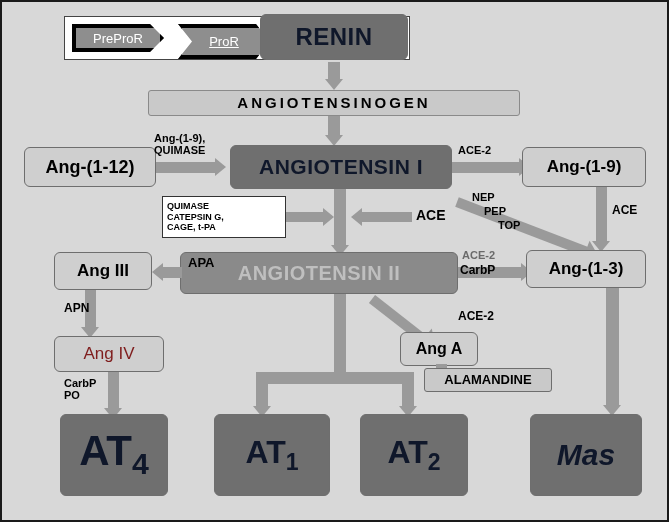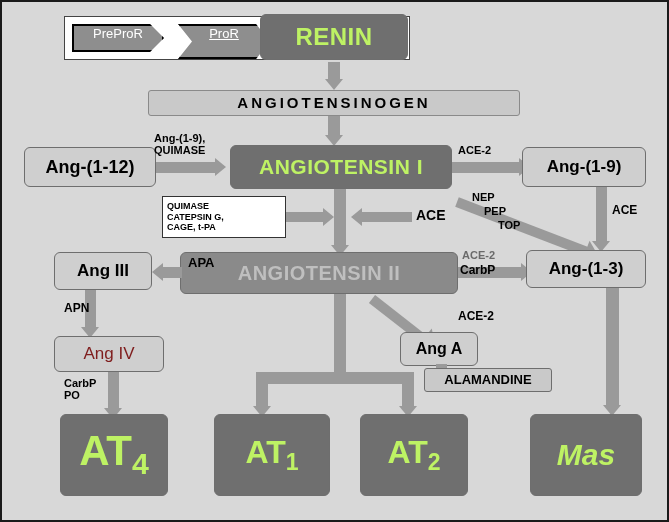--- a/index.html
+++ b/index.html
@@ -17,21 +17,21 @@
     font-family: "Liberation Sans", sans-serif;
     overflow: hidden;
   }
   .box {
     position: absolute;
     box-sizing: border-box;
     display: flex;
     align-items: center;
     justify-content: center;
     text-align: center;
-    color: #bef264;
+    color: #0f172a;
     border-radius: 6px;
     border: 1px solid #6e6e6e;
     line-height: 1.05;
   }
   .lbl {
     position: absolute;
     color: #000000;
     font-weight: bold;
     line-height: 1.05;
     white-space: pre-line;
@@ -57,25 +57,25 @@
   }
   .tri-right {
     border-top: 9px solid transparent;
     border-bottom: 9px solid transparent;
     border-left: 11px solid #9a9a9a;
   }
   .chev {
     position: absolute;
     box-sizing: border-box;
     display: flex;
-    align-items: flex-start;
+    align-items: center;
     justify-content: center;
     color: #ffffff;
     background: #8e8e8e;
-    border: 2px solid #000000;
+    border: 4px solid #000000;
     clip-path: polygon(0 0, calc(100% - 14px) 0, 100% 50%, calc(100% - 14px) 100%, 0 100%, 14px 50%);
   }
   .chev.first {
     clip-path: polygon(0 0, calc(100% - 14px) 0, 100% 50%, calc(100% - 14px) 100%, 0 100%);
   }
   .whitebox {
     position: absolute;
     box-sizing: border-box;
     background: #ffffff;
     border: 1px solid #333333;

